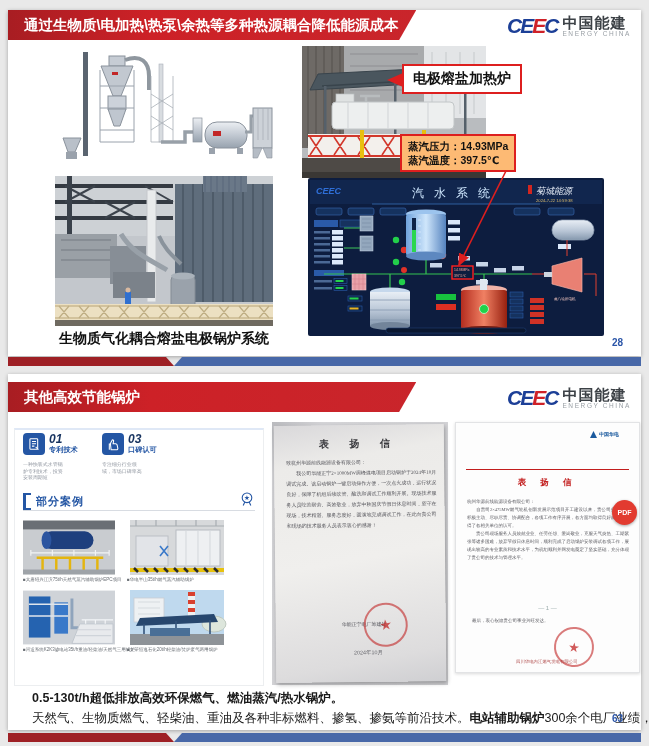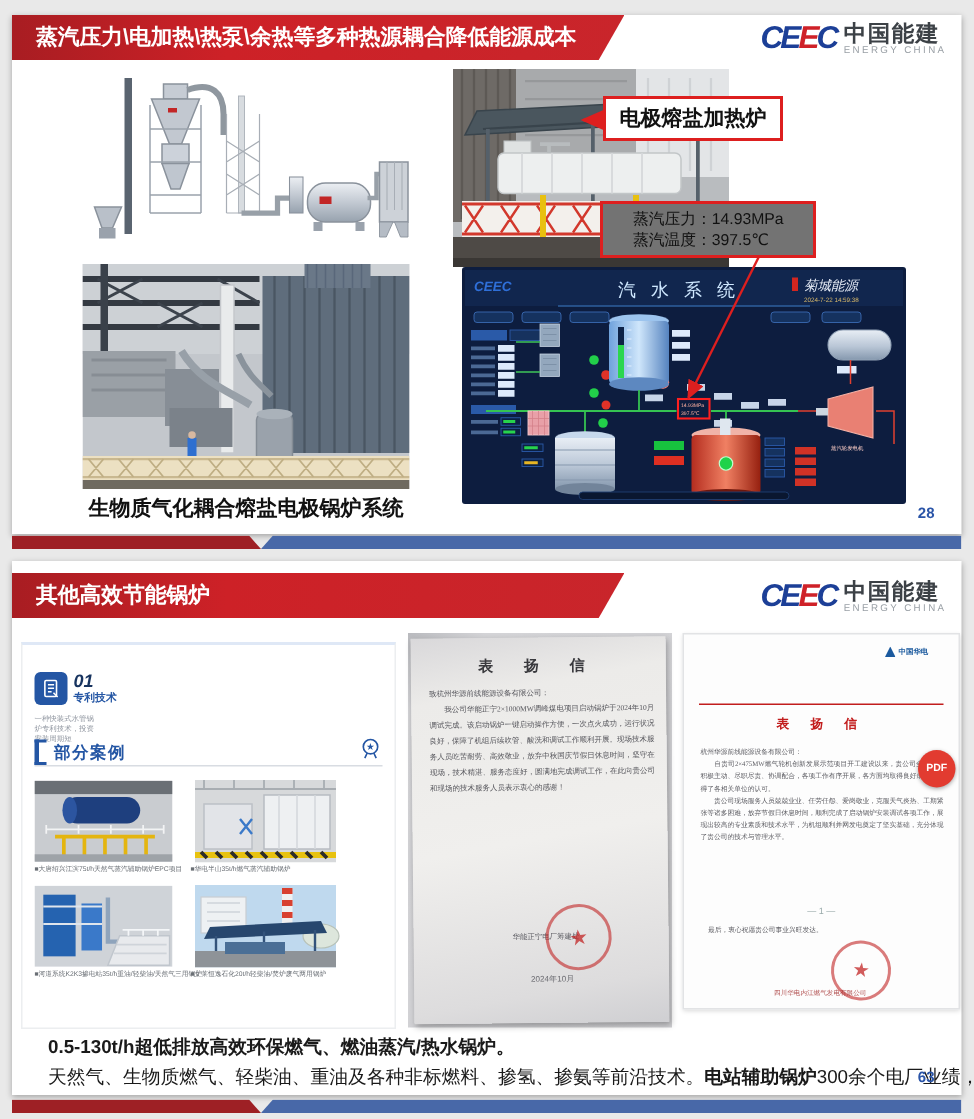--- a/index.html
+++ b/index.html
@@ -18,34 +18,34 @@
   #slide2 .logo{top:12px}
   .logo-glyph{font-weight:bold;font-style:italic;font-size:21px;letter-spacing:-2px;color:#1c3f97}
   .logo-glyph .r{color:#cf2128}
   .logo-cn{font-size:15px;font-weight:bold;color:#3c4146;letter-spacing:1px;line-height:15px}
   .logo-en{font-size:6.5px;color:#9aa0a6;letter-spacing:1.6px;line-height:8px}
   .img{position:absolute;display:block}
   .caption1{position:absolute;left:40px;top:320px;width:232px;text-align:center;
       font-size:14px;font-weight:bold;color:#111}
   .callout{position:absolute;left:394px;top:54px;border:2px solid #dd1f1f;background:#fff;
       font-size:14px;font-weight:bold;color:#111;padding:4px 9px;white-space:nowrap}
-  .params{position:absolute;left:392px;top:124px;border:2px solid #dd1f1f;background:#737373;
-      font-size:10.5px;font-weight:normal;color:#111;padding:3px 20px;line-height:14px;white-space:nowrap}
+  .params{position:absolute;left:392px;top:124px;border:2px solid #dd1f1f;background:#fdba74;
+      font-size:10.5px;font-weight:bold;color:#111;padding:3px 6px;line-height:14px;white-space:nowrap}
   .pagenum{position:absolute;right:18px;bottom:8px;color:#2b55a8;font-weight:bold;font-size:10px}
   .ov{position:absolute;left:0;top:0;pointer-events:none}
   .bbar{position:absolute;left:8px;width:633px;height:9px}
   #bbar1{top:357px}#bbar2{top:733px}
   .bbar-red{position:absolute;left:0;top:0;width:166px;height:100%;background:#9e2025;
       clip-path:polygon(0 0,158px 0,166px 100%,0 100%)}
   .bbar-blue{position:absolute;left:158px;right:0;top:0;height:100%;background:#4868a8;
       clip-path:polygon(16px 0,100% 0,100% 100%,8px 100%)}
   
   .lpanel{position:absolute;left:6px;top:54px;width:250px;height:258px;background:#fff;
       border:1px solid #eceef0;border-top:2px solid #dfe8f6;box-sizing:border-box}
-  .features{position:absolute;left:8px;top:18px;right:2px;display:flex;gap:1px}
+  .features{position:absolute;left:8px;top:3px;right:2px;display:flex;gap:1px}
   .feature{width:78px}
   .f-head{display:flex;gap:4px}
   .f-icon{width:22px;height:22px;background:#2456a4;border-radius:4px;flex:0 0 auto;
       display:flex;align-items:center;justify-content:center}
   .f-num{font-size:12px;font-weight:bold;font-style:italic;color:#17335f;line-height:12px}
   .f-label{font-size:9px;transform:scale(.8);transform-origin:0 0;color:#2456a4;
       font-weight:bold;white-space:nowrap}
   .f-desc{margin-top:3px;font-size:9px;transform:scale(.55);transform-origin:0 0;width:182%;
       line-height:1.35;color:#9096a0;white-space:pre-line}
   .cases-bar{position:absolute;left:8px;right:8px;top:62px;height:18px;
@@ -103,21 +103,21 @@
   .footer1{position:absolute;left:24px;top:316px;font-size:12.5px;font-weight:bold;color:#1a1a1a}
   .footer2{position:absolute;left:24px;top:336px;font-size:12.5px;color:#1a1a1a;white-space:nowrap}
   .footer2 b{font-weight:bold}
   #page63{bottom:6px}
 </style>
 </head>
 <body>
 
 <div class="card" id="slide1">
   <div class="banner">
-    <span>蒸汽压力\电加热\热泵\余热等多种热源耦合降低能源成本</span>
+    <span>通过生物质\电加热\热泵\余热等多种热源耦合降低能源成本</span>
   </div>
   <div class="logo">
     <span class="logo-glyph"><span>CE</span><span class="r">E</span><span>C</span></span>
     <span>
       <div class="logo-cn">中国能建</div>
       <div class="logo-en">ENERGY CHINA</div>
     </span>
   </div>
 
   <svg class="img" style="left:47px;top:36px" width="218" height="128" viewBox="0 0 218 128">
@@ -391,20 +391,38 @@
           </span>
           <span>
             <div class="f-num">01</div>
             <div class="f-label">专利技术</div>
           </span>
         </div>
         <div class="f-desc">一种快装式水管锅
 炉专利技术，投资
 安装周期短</div>
       </div>
+      <div class="feature">
+        <div class="f-head">
+          <span class="f-icon">
+            <svg width="18" height="18" viewBox="0 0 22 22">
+                <g stroke="#fff" fill="none" stroke-width="1.3">
+              <path d="M6.5,10.5 v7.5 M6.5,11 h2.2"></path>
+              <path d="M8.7,18 h6.6 c1,0 1.8,-.8 1.6,-1.8 l-.9,-4.2 c-.2,-.9 -.9,-1.4 -1.8,-1.4 h-3.1 l.7,-3.3 c.25,-1.3 -1.5,-1.9 -2.1,-.6 l-1.9,3.8 z"></path>
+                </g>
+              </svg>
+          </span>
+          <span>
+            <div class="f-num">03</div>
+            <div class="f-label">口碑认可</div>
+          </span>
+        </div>
+        <div class="f-desc">专注细分行业领
+域，市场口碑率高</div>
+      </div>
     </div>
 
     <div class="cases-bar">
       <span class="bracket"></span>
       <span class="cases-title">部分案例</span>
       <span class="badge">
         <svg width="16" height="16" viewBox="0 0 16 16">
             <g stroke="#2456a4" fill="none" stroke-width="1.1">
           <circle cx="8" cy="6.8" r="4.8"></circle>
               <path d="M5.8,11 l-1.6,3.4 M10.2,11 l1.6,3.4"></path>

